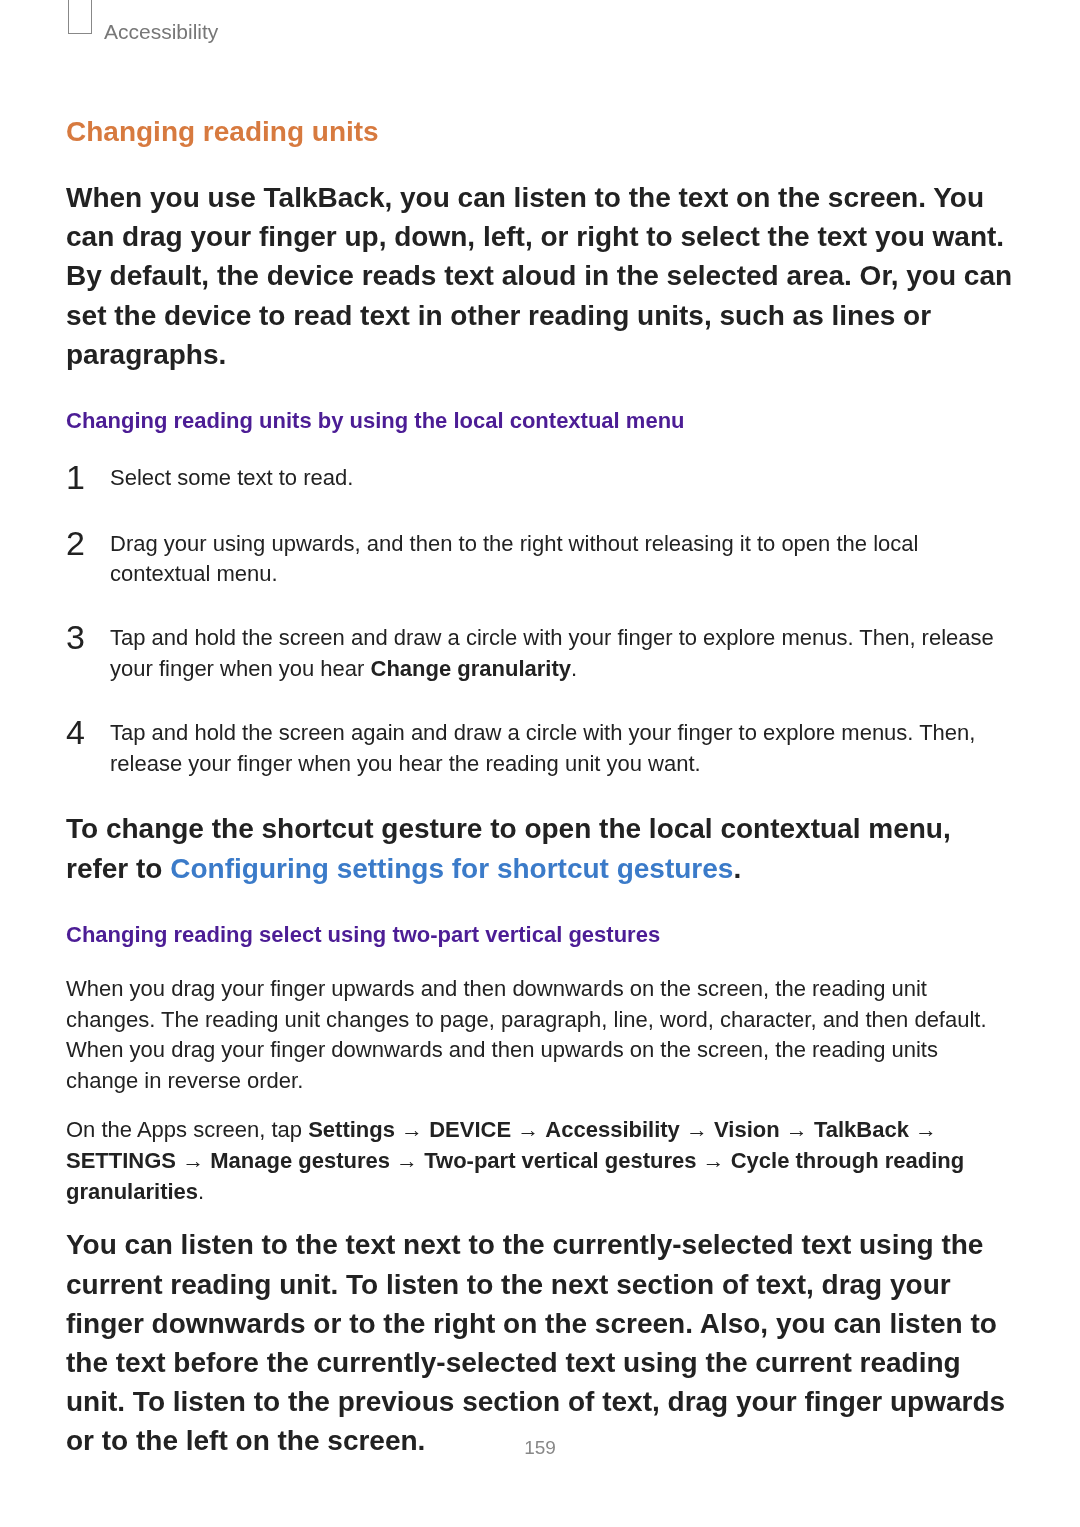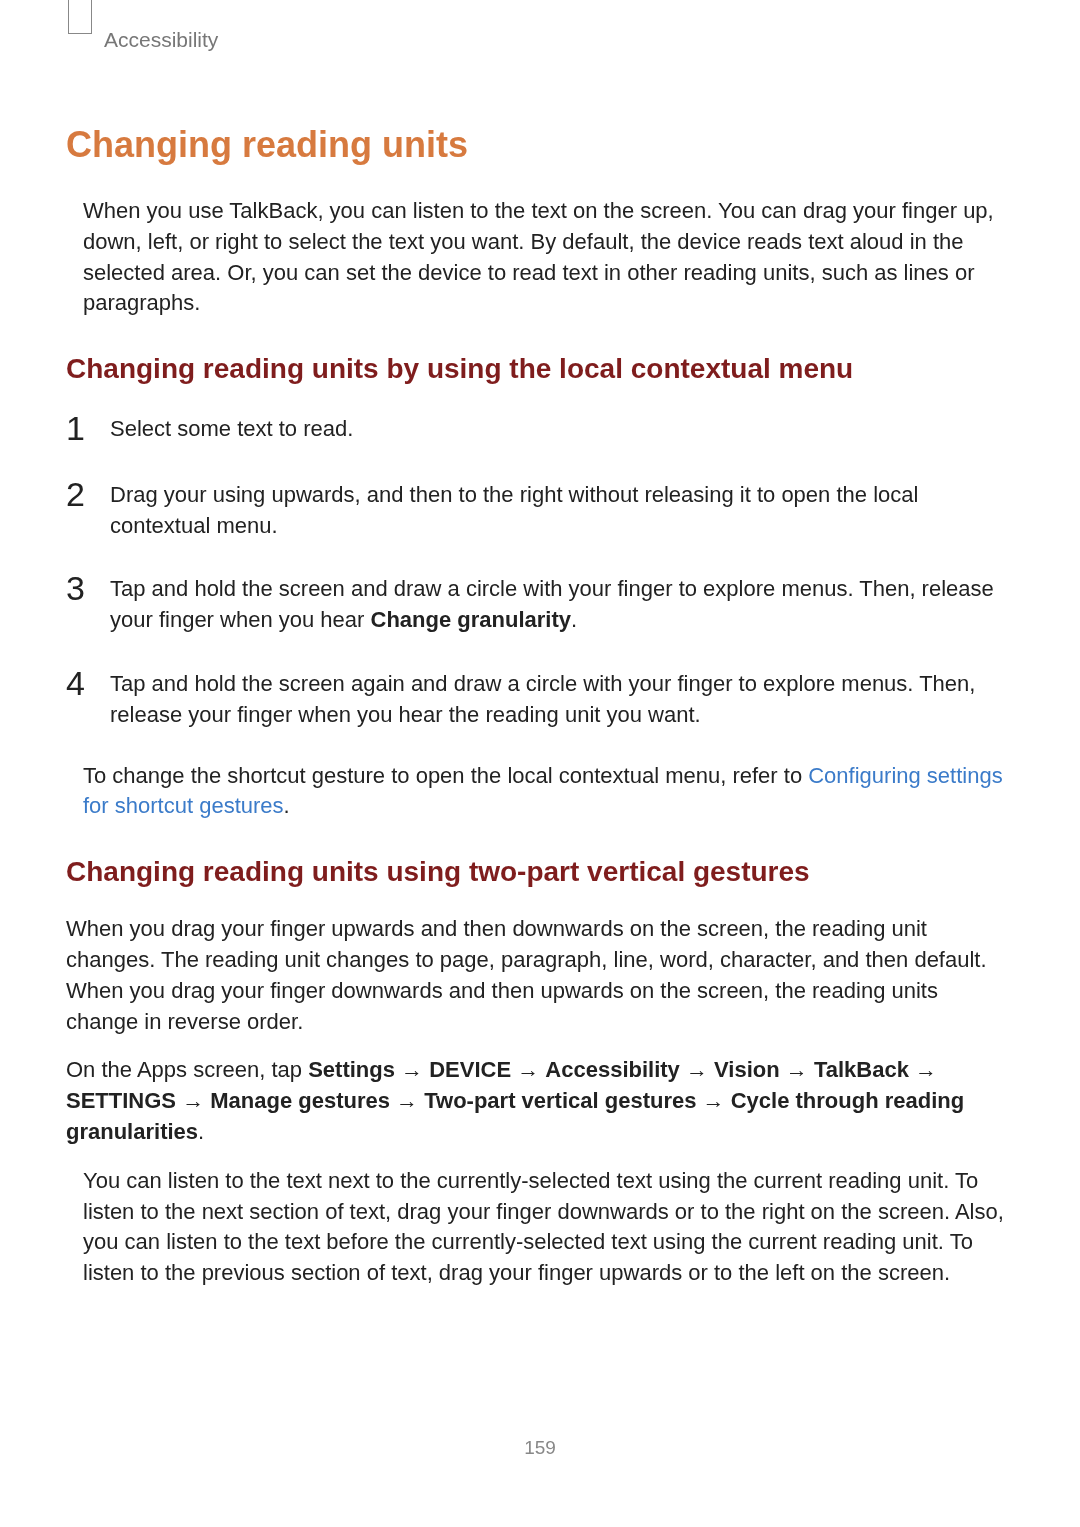--- a/index.html
+++ b/index.html
@@ -19,54 +19,53 @@
     position: absolute;
     top: 0;
     left: 68px;
     width: 24px;
     height: 34px;
     border-left: 1.5px solid #888;
     border-right: 1.5px solid #888;
     border-bottom: 1.5px solid #888;
   }
   .content {
-    padding: 28px 66px 0 66px;
+    padding: 20px 66px 0 66px;
   }
   .breadcrumb {
     font-size: 21px;
     color: #777777;
     margin-left: 38px;
     margin-bottom: 72px;
     font-weight: 400;
   }
   .main-heading {
-    font-size: 36px;
+    font-size: 28px;
     font-weight: 700;
     color: #d77a3f;
     margin-bottom: 30px;
   }
   .body-text {
-    font-size: 22px;
+    font-size: 28px;
     line-height: 1.4;
     color: #222222;
     margin-bottom: 34px;
-    font-weight: 400;
-    margin-left: 17px;
+    font-weight: 700;
   }
   .body-text-nogap {
     font-size: 22px;
     line-height: 1.4;
     color: #222222;
     margin-bottom: 18px;
     font-weight: 400;
   }
   .sub-heading {
-    font-size: 28px;
+    font-size: 22px;
     font-weight: 700;
-    color: #7f1d1d;
+    color: #4c1d95;
     margin-bottom: 26px;
   }
   .step-row {
     display: flex;
     align-items: flex-start;
     margin-bottom: 30px;
   }
   .step-num {
     font-size: 34px;
     font-weight: 400;
@@ -127,21 +126,21 @@
     <div class="step-text"><span>Tap and hold the screen and draw a circle with your finger to explore menus. Then, release your finger when you hear </span><span class="bold">Change granularity</span><span>.</span></div>
   </div>
 
   <div class="step-row">
     <div class="step-num">4</div>
     <div class="step-text">Tap and hold the screen again and draw a circle with your finger to explore menus. Then, release your finger when you hear the reading unit you want.</div>
   </div>
 
   <p class="body-text"><span>To change the shortcut gesture to open the local contextual menu, refer to </span><span class="link">Configuring settings for shortcut gestures</span><span>.</span></p>
 
-  <h2 class="sub-heading">Changing reading units using two-part vertical gestures</h2>
+  <h2 class="sub-heading">Changing reading select using two-part vertical gestures</h2>
 
   <p class="body-text-nogap">When you drag your finger upwards and then downwards on the screen, the reading unit changes. The reading unit changes to page, paragraph, line, word, character, and then default. When you drag your finger downwards and then upwards on the screen, the reading units change in reverse order.</p>
 
   <p class="body-text-nogap"><span>On the Apps screen, tap </span><span class="bold">Settings</span><span> → </span><span class="bold">DEVICE</span><span> → </span><span class="bold">Accessibility</span><span> → </span><span class="bold">Vision</span><span> → </span><span class="bold">TalkBack</span><span> → </span><span class="bold">SETTINGS</span><span> → </span><span class="bold">Manage gestures</span><span> → </span><span class="bold">Two-part vertical gestures</span><span> → </span><span class="bold">Cycle through reading granularities</span><span>.</span></p>
 
   <p class="body-text">You can listen to the text next to the currently-selected text using the current reading unit. To listen to the next section of text, drag your finger downwards or to the right on the screen. Also, you can listen to the text before the currently-selected text using the current reading unit. To listen to the previous section of text, drag your finger upwards or to the left on the screen.</p>
 </div>
 
 <div class="page-num">159</div>
 

